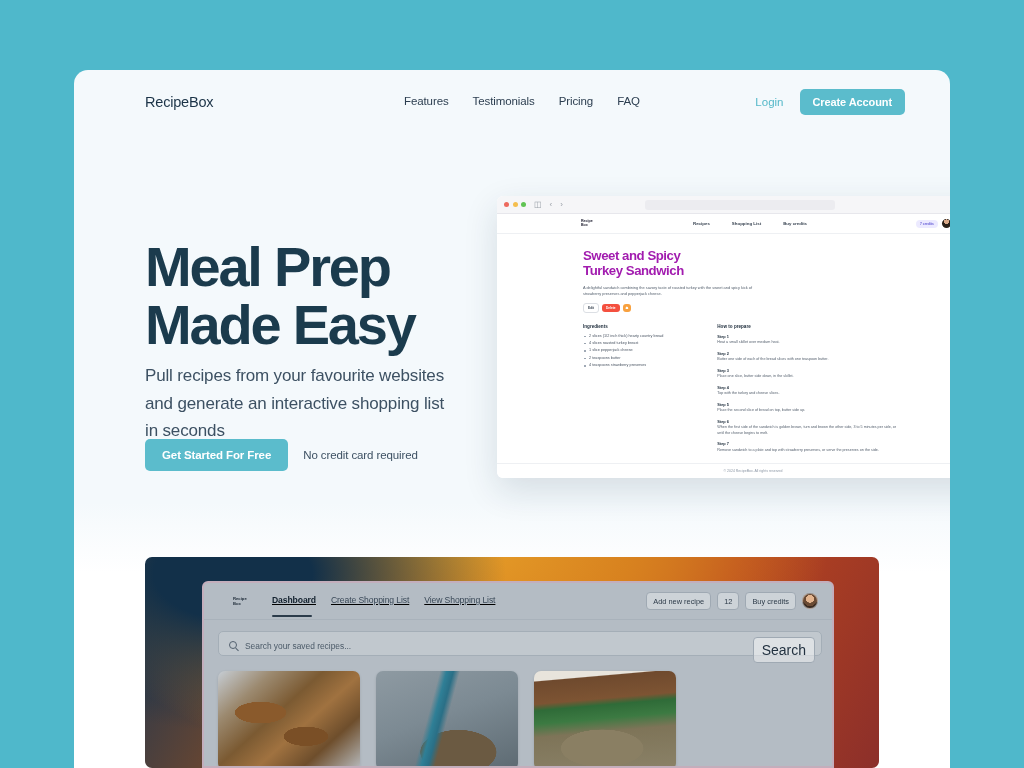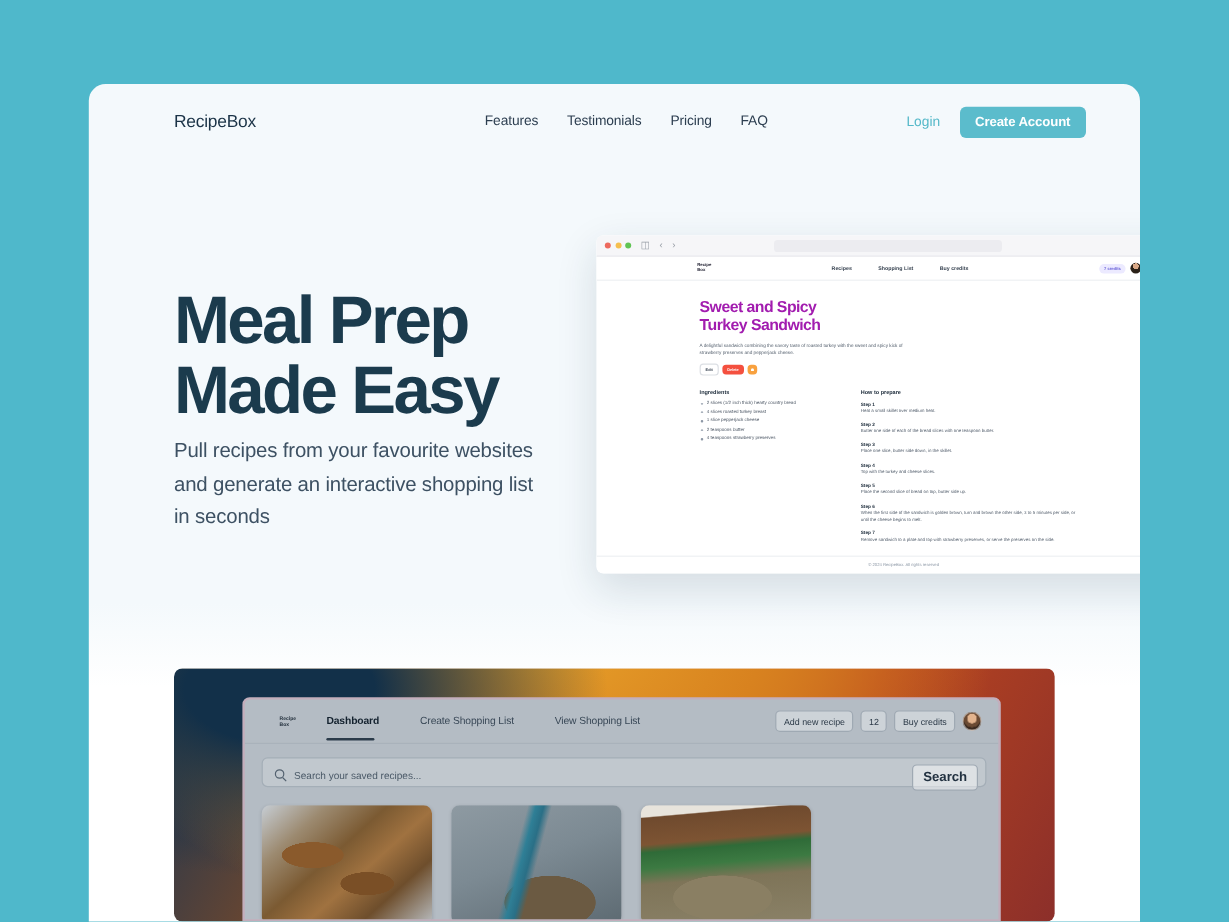--- a/index.html
+++ b/index.html
@@ -186,21 +186,21 @@
     overflow: hidden;
   }
   .dash-nav {
     height: 37px; position: relative;
     border-bottom: 1px solid #a9b2bb;
   }
   .dash-logo {
     position: absolute; left: 29px; top: 13px;
     font-size: 4.2px; font-weight: bold; color: #1e2b38; line-height: 1.25;
   }
-  .dash-links { position: absolute; left: 68px; top: 12px; display: flex; gap: 34px; }
+  .dash-links { position: absolute; left: 68px; top: 12px; display: flex; gap: 15px; text-decoration: underline; }
   .dash-links span { font-size: 8.6px; color: #394857; letter-spacing: -0.1px; }
   .dash-links .active { color: #13212e; font-weight: bold; }
   .dash-underline {
     position: absolute; left: 68px; top: 32px; width: 40px; height: 2px;
     background: #2b3b4a; border-radius: 2px;
   }
   .dash-nav-right {
     position: absolute; right: 14px; top: 9px;
     display: flex; align-items: center; gap: 6px;
   }
@@ -226,21 +226,21 @@
   .search-ico::after {
     content: ""; position: absolute; right: -3px; bottom: -2px;
     width: 4px; height: 1.3px; background: #53616f; transform: rotate(45deg);
   }
   .search-ph {
     position: absolute; left: 26px; top: 9px;
     font-size: 8.4px; color: #4b5a68;
   }
   .search-btn {
     position: absolute; right: 6px; top: 5px;
-    font-size: 11px; font-weight: bold; color: #223140;
+    font-size: 14px; font-weight: normal; color: #223140;
     background: rgba(255,255,255,.45); border: 1px solid #9fa9b3;
     border-radius: 4px; padding: 4px 8px;
   }
   .cards { position: absolute; left: 14px; top: 88px; display: flex; gap: 16px; }
   .rcard {
     width: 142px; height: 99px; border-radius: 7px; overflow: hidden;
     box-shadow: 0 1px 3px rgba(0,0,0,.12);
   }
   .food1 {
     background:
@@ -275,20 +275,24 @@
     </div>
     <div class="nav-right">
       <a href="#" class="login-link">Login</a>
       <button class="btn-create">Create Account</button>
     </div>
   </div>
 
   <h1 class="hero-title">Meal Prep
 Made Easy</h1>
   <p class="hero-sub">Pull recipes from your favourite websites and generate an interactive shopping list in seconds</p>
+  <div class="hero-cta-row">
+    <button class="btn-started">Get Started For Free</button>
+    <span class="cta-note">No credit card required</span>
+  </div>
 
   <div class="mock">
     <div class="mock-chrome">
       <div class="lights">
         <i class="l1"></i>
         <i class="l2"></i>
         <i class="l3"></i>
       </div>
       <span class="chrome-icon">◫</span>
       <span class="chrome-icon">‹</span>

